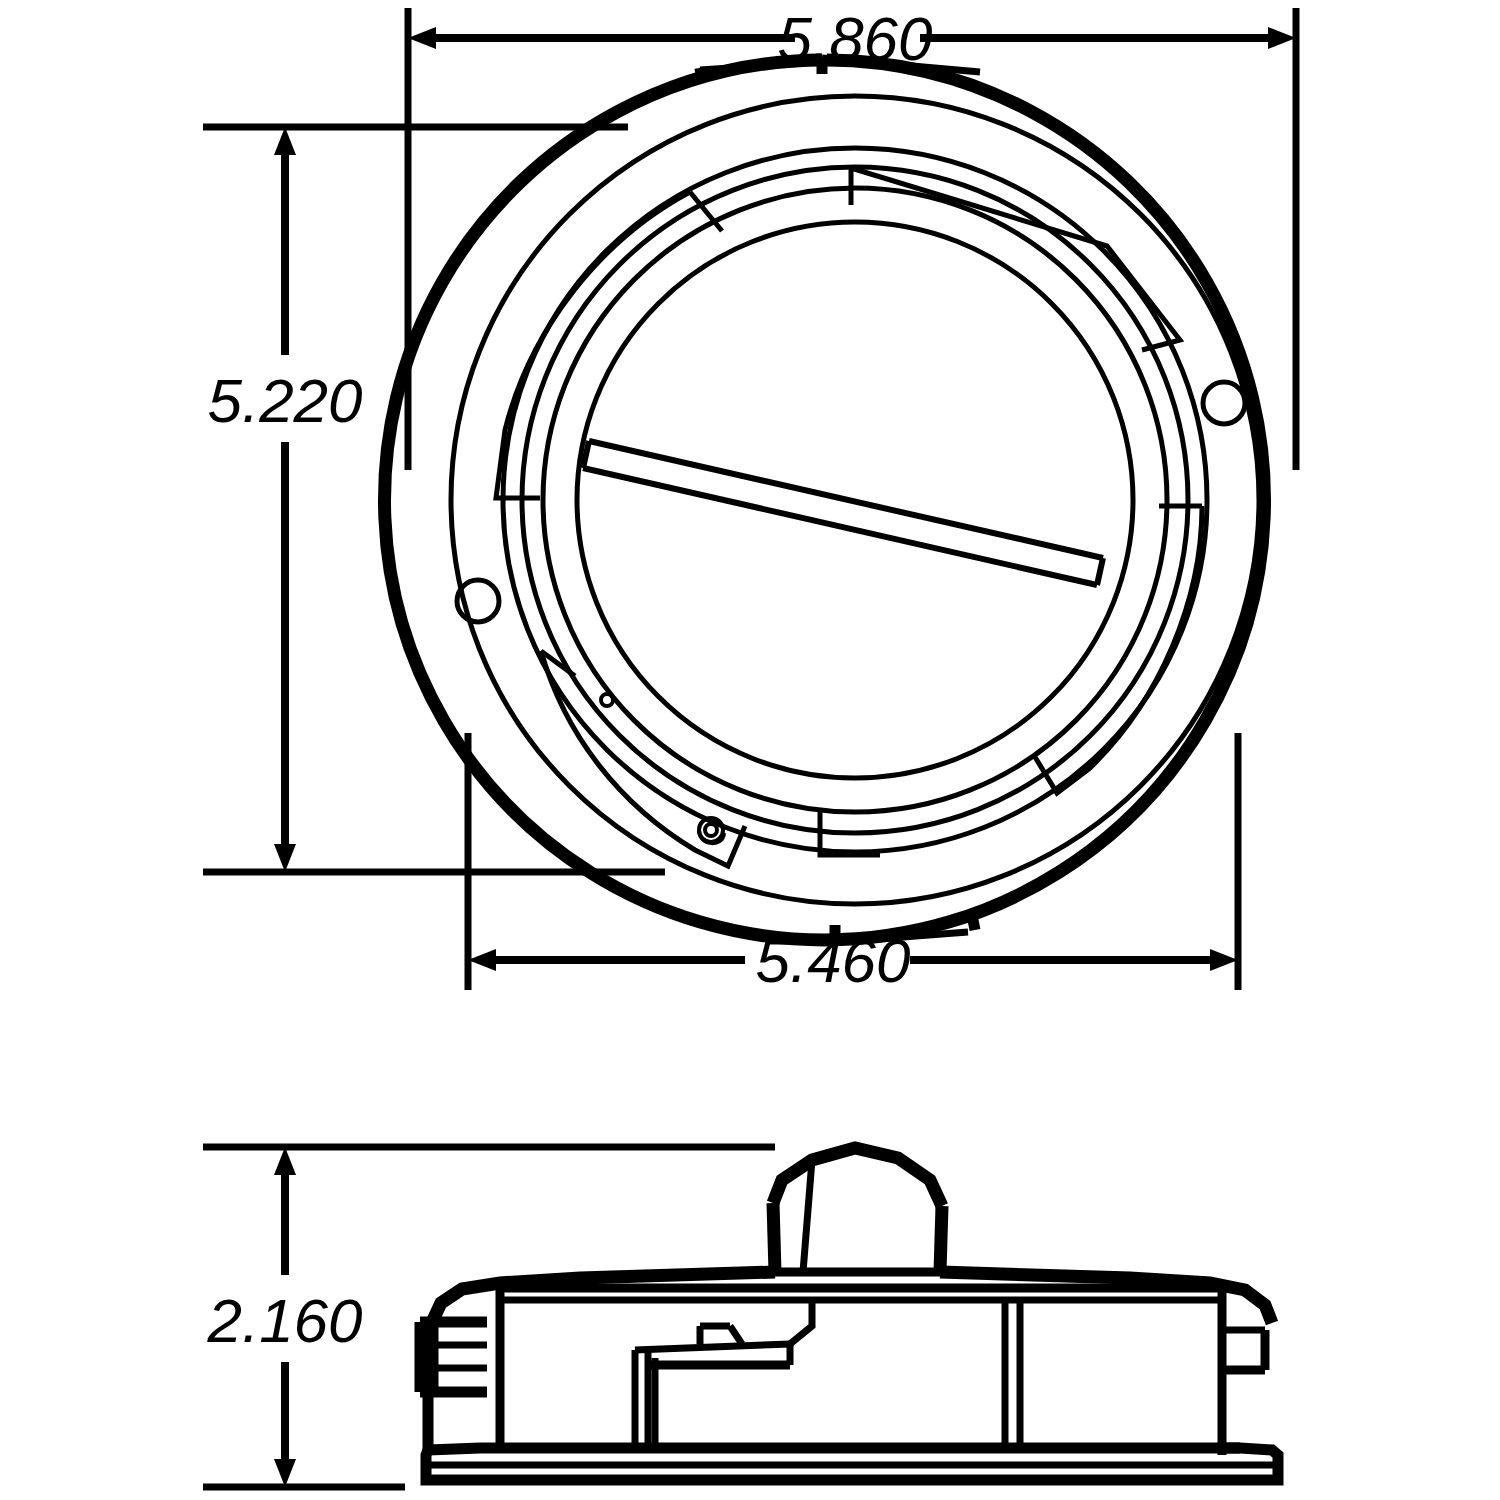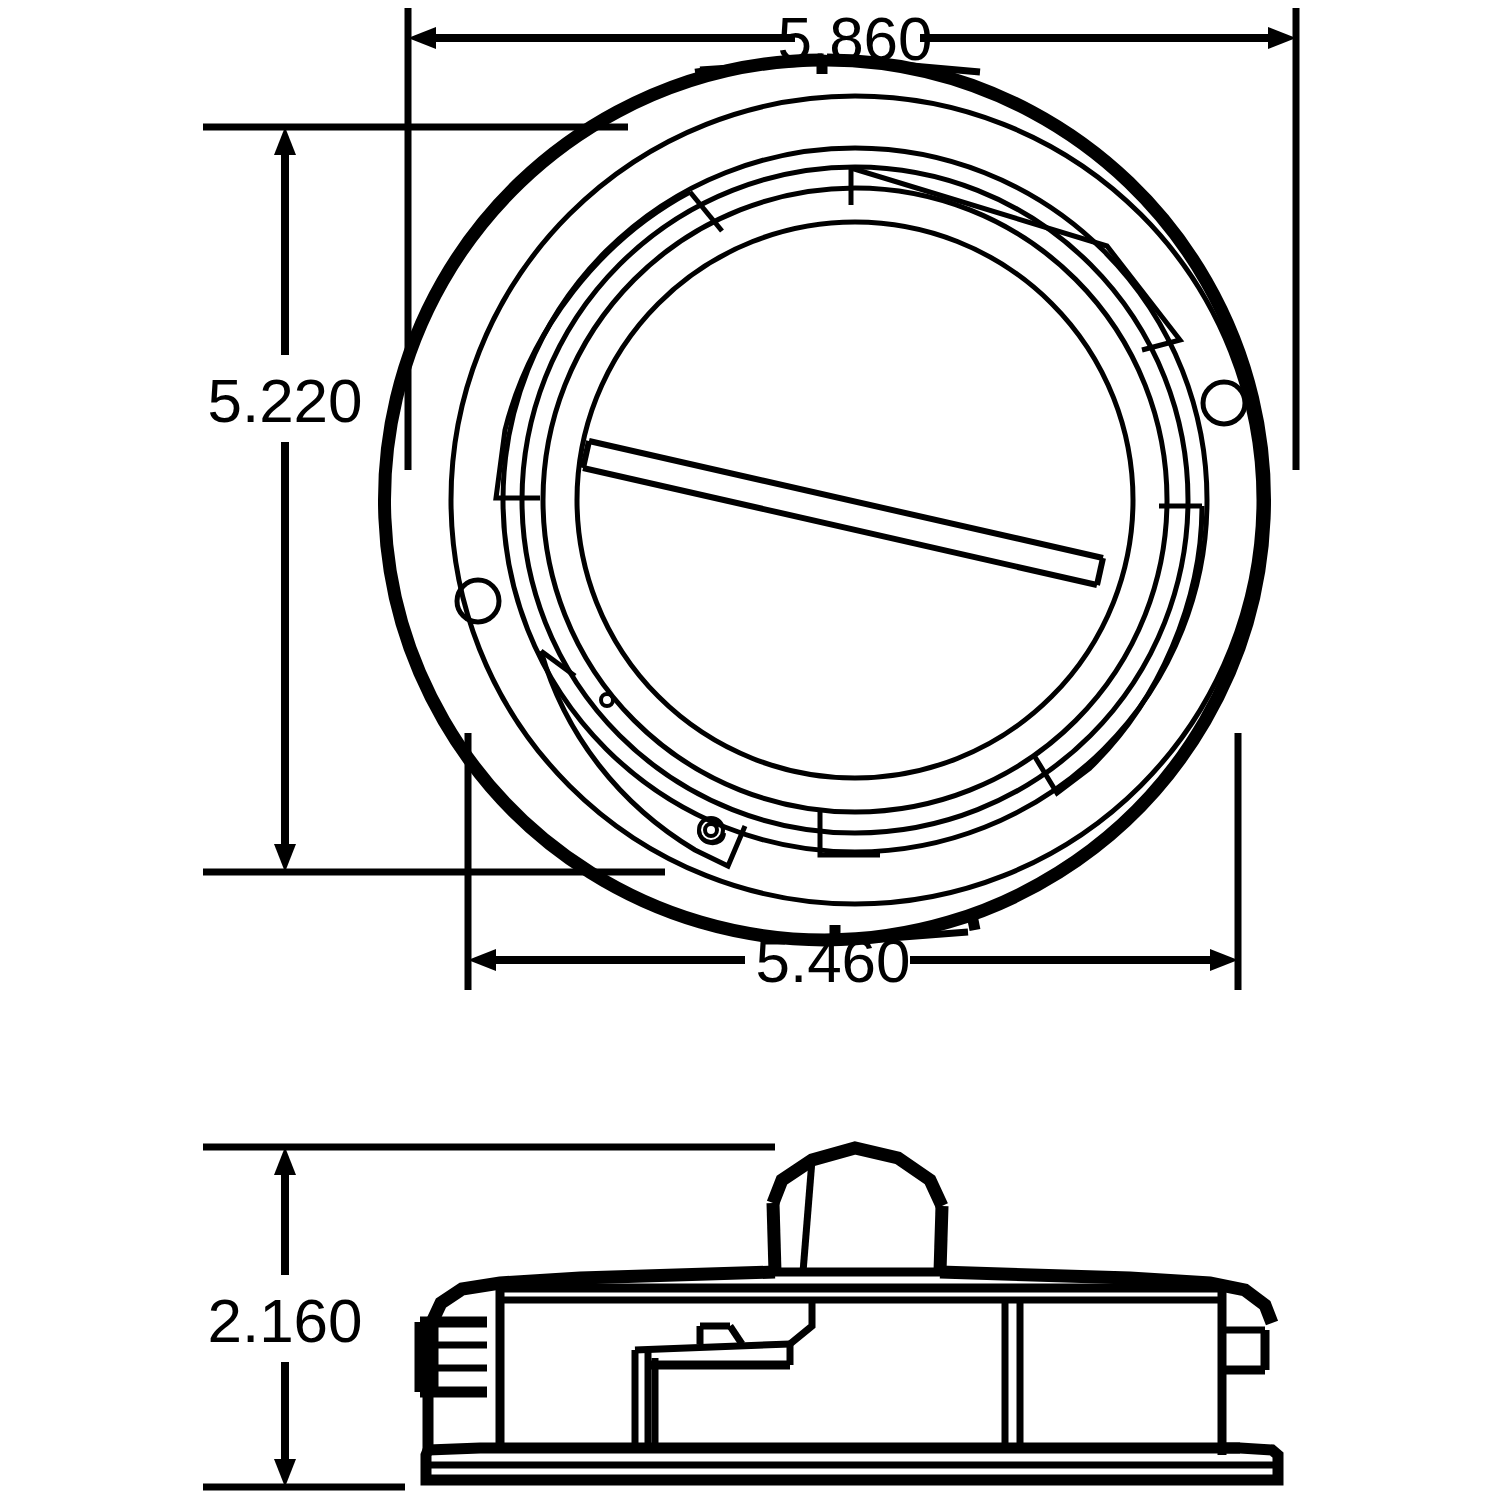--- a/index.html
+++ b/index.html
@@ -11,20 +11,21 @@
     width: 1500px;
     height: 1500px;
     font-family: "Liberation Sans", sans-serif;
     overflow: hidden;
   }
   #drawing-root {
     position: relative;
     width: 1500px;
     height: 1500px;
     background: #ffffff;
+    font-style: italic;
   }
   svg.sheet {
     position: absolute;
     top: 0;
     left: 0;
     width: 1500px;
     height: 1500px;
     display: block;
   }
   .dim-text {

